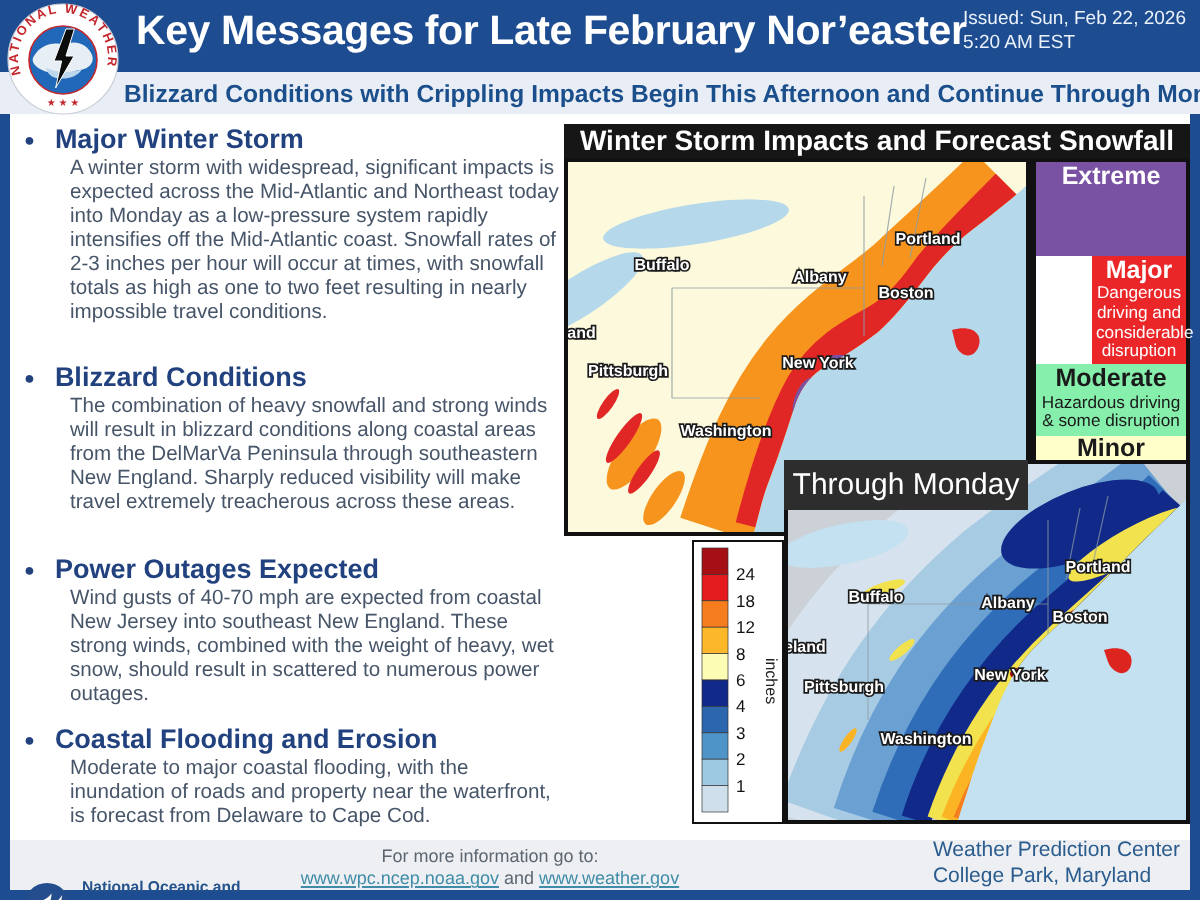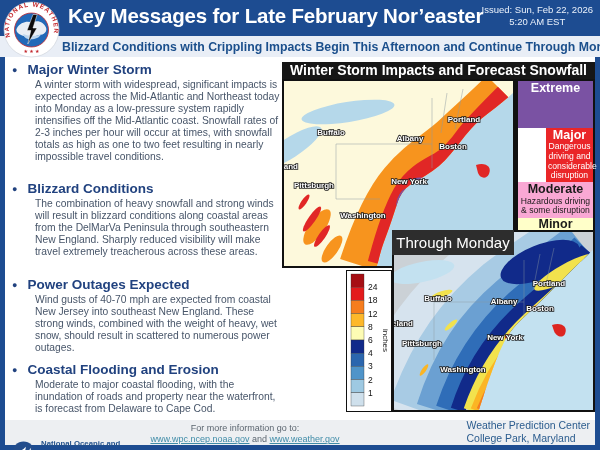--- a/index.html
+++ b/index.html
@@ -1,21 +1,21 @@
 <!DOCTYPE html>
 <html><head>
 <meta charset="utf-8">
 <style>
   html,body{margin:0;padding:0;}
   body{width:600px;height:450px;position:relative;background:#1d4c91;font-family:"Liberation Sans",sans-serif;overflow:hidden;}
   .abs{position:absolute;}
   
   #header{left:0;top:0;width:600px;height:36px;background:#1d4c91;}
   #page-title{left:68px;top:4px;width:440px;color:#ffffff;font-size:20.5px;font-weight:bold;letter-spacing:-0.2px;white-space:nowrap;}
-  #issued{right:7px;top:4px;text-align:center;color:#eaf1fb;font-size:9.5px;line-height:1.3;}
+  #issued{right:7px;top:4px;text-align:left;color:#eaf1fb;font-size:9.5px;line-height:1.3;}
   
   #banner{left:0;top:36px;width:600px;height:21px;background:#e9eef6;display:flex;align-items:center;}
   #banner span{display:block;width:100%;text-align:center;padding-left:62px;padding-right:6px;color:#1b4f8c;font-weight:bold;font-size:12.3px;white-space:nowrap;}
   
   #content-bg{left:5px;top:57px;width:590px;height:363px;background:#ffffff;}
   
   .section{left:12px;width:270px;}
   .sec-head{display:flex;align-items:baseline;gap:10px;color:#21427f;font-weight:bold;font-size:13.5px;}
   .bullet{color:#21427f;font-size:9px;position:relative;top:-1px;}
   .sec-body{margin:2px 0 0 23px;width:246px;color:#475569;font-size:10.3px;line-height:1.17;}
@@ -156,21 +156,21 @@
 </div>
 
 <div class="abs" id="impact-legend">
   <div class="leg-row" style="height: 48px; background-color: rgb(122, 82, 163);">
     <div class="leg-label" style="color: rgb(255, 255, 255);">Extreme</div>
   </div>
   <div class="leg-row" style="height: 56px; background-color: rgb(234, 38, 40); margin-left: 28px;">
     <div class="leg-label" style="color: rgb(255, 255, 255);">Major</div>
     <div class="leg-desc" style="color: rgb(255, 255, 255);">Dangerous driving and considerable disruption</div>
   </div>
-  <div class="leg-row" style="height: 37px; background-color: #f9a8d4; text-align: center;">
+  <div class="leg-row" style="height: 37px; background-color: #86efac; text-align: center;">
     <div class="leg-label" style="color: rgb(26, 26, 26);">Moderate</div>
     <div class="leg-desc" style="color: rgb(26, 26, 26);">Hazardous driving &amp; some disruption</div>
   </div>
   <div class="leg-row" style="height: 12px; padding-top: 0px; background-color: rgb(255, 255, 201);">
     <div class="leg-label" style="line-height: 12px; color: rgb(26, 26, 26);">Minor</div>
   </div>
 </div>
 
 <div class="abs" id="scalebox">
   <svg width="43" height="139" viewBox="0 0 43 139">

